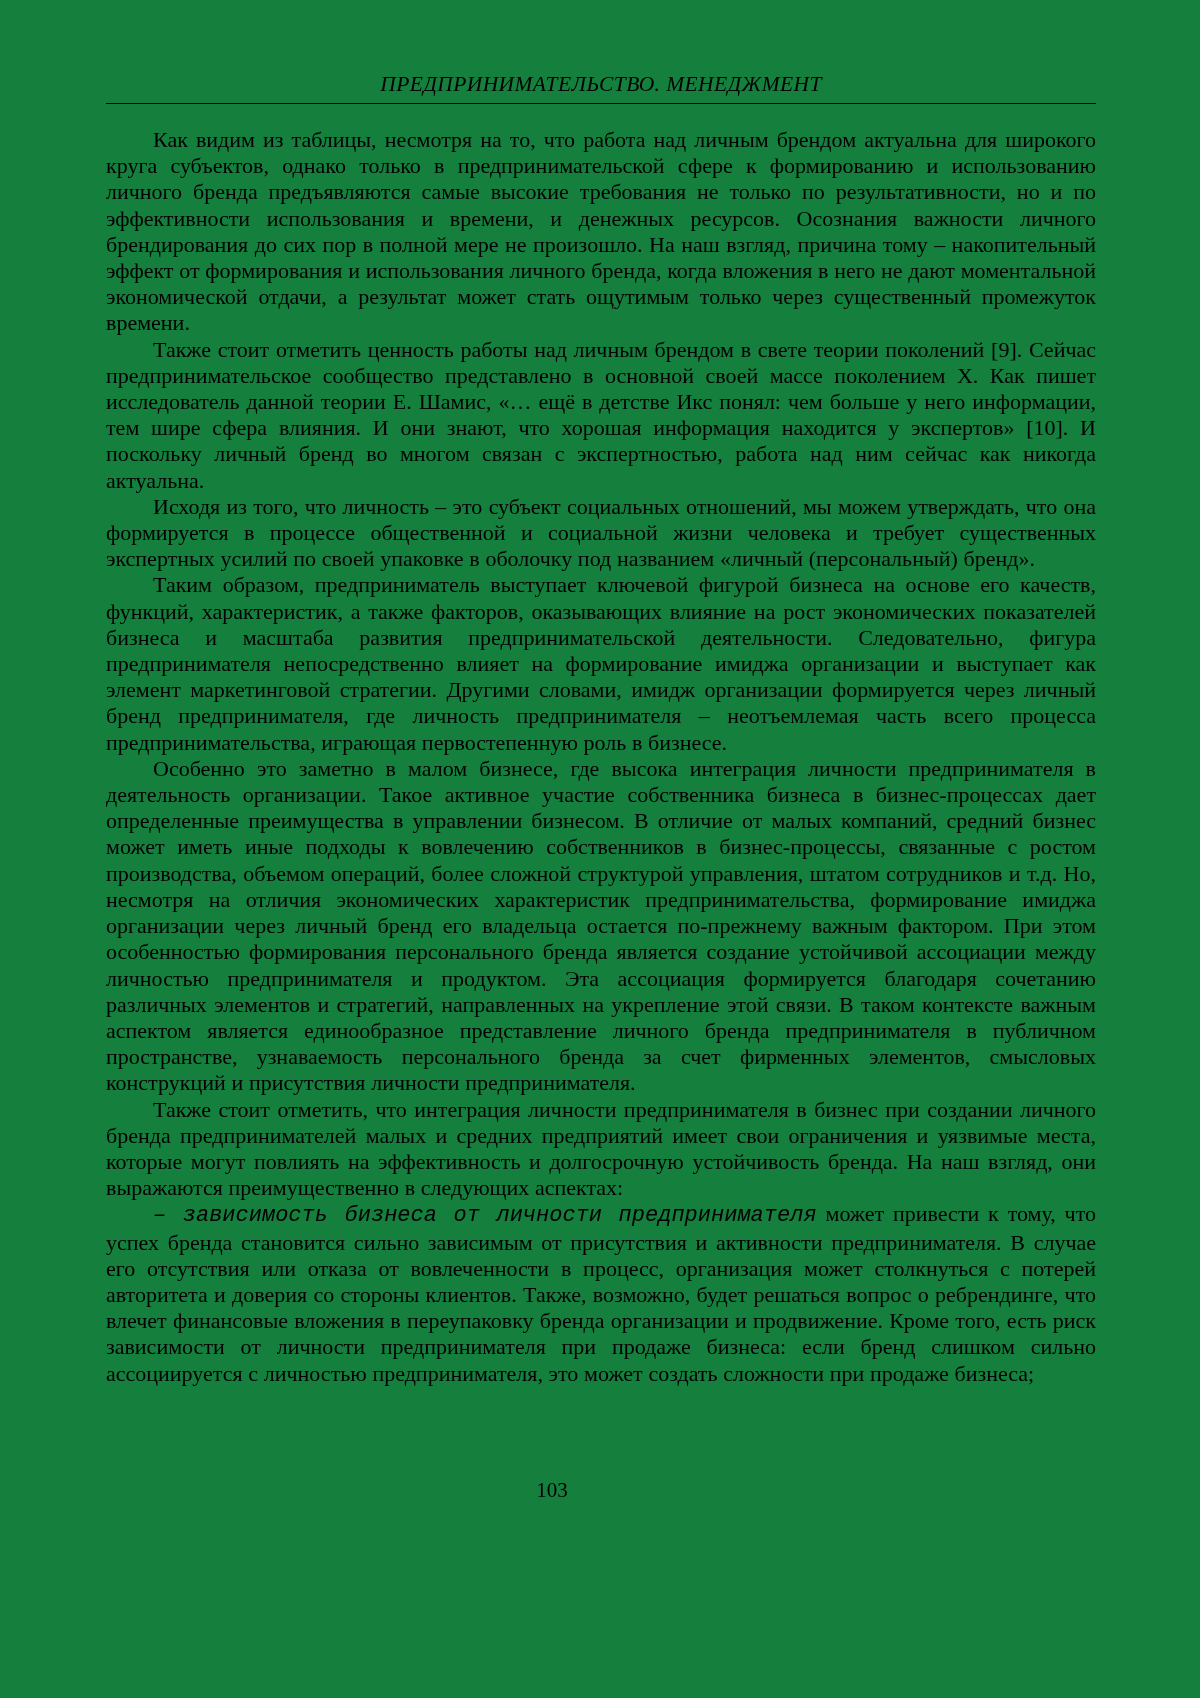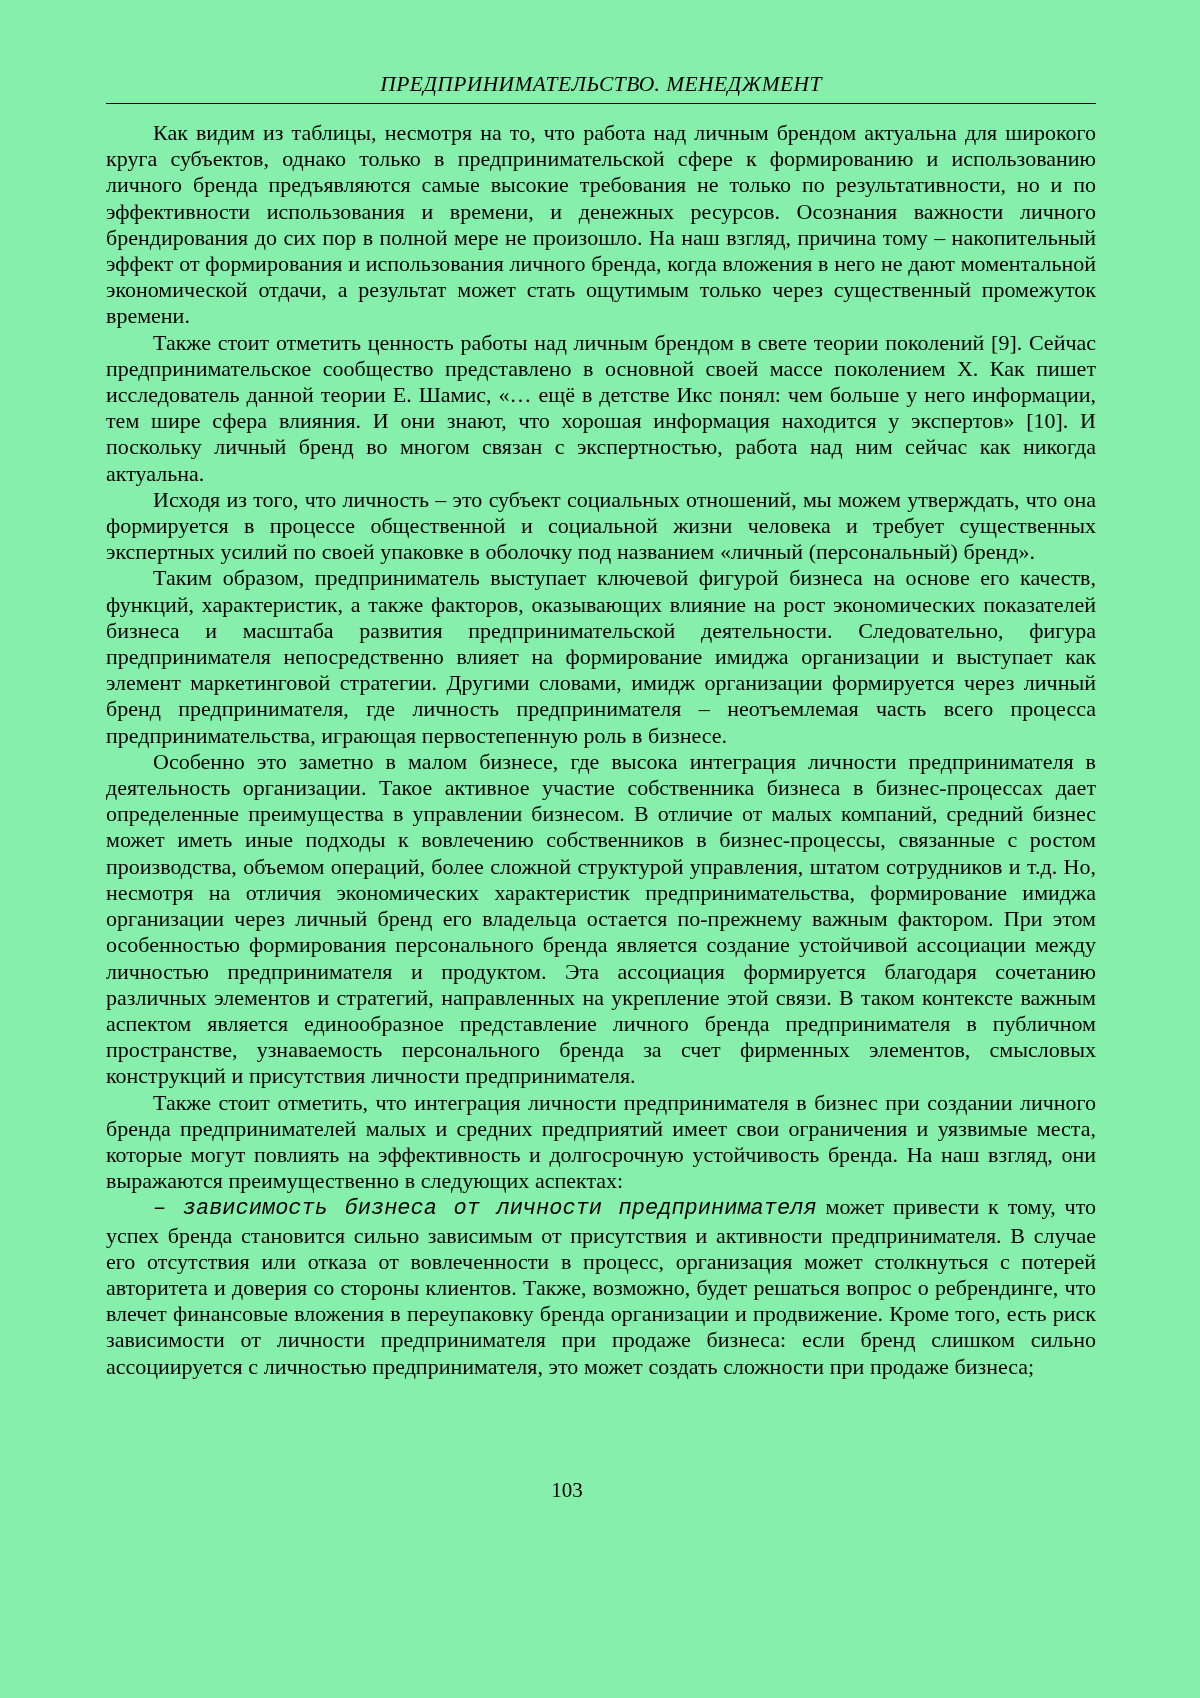--- a/index.html
+++ b/index.html
@@ -11,42 +11,42 @@
     width: 1200px;
     height: 1698px;
     font-family: "Liberation Serif", "DejaVu Serif", serif;
     color: #000000;
     -webkit-font-smoothing: antialiased;
   }
   .page {
     position: relative;
     width: 1200px;
     height: 1698px;
-    background: #86efac;
+    background: #15803d;
     box-sizing: border-box;
     padding: 72px 104px 0 106px;
     overflow: hidden;
   }
   .running-header {
     text-align: center;
   }
   .running-header .title {
     font-style: italic;
     font-size: 21.5px;
     line-height: 24px;
     letter-spacing: 0.4px;
     white-space: nowrap;
   }
   .header-rule {
     border: 0;
     border-top: 1.7px solid #000000;
     margin: 7px 0 0 0;
   }
   .article-body {
-    margin-top: 16px;
+    margin-top: 23px;
     font-size: 22px;
     line-height: 26.2px;
     text-align: justify;
     word-spacing: 0.2px;
   }
   .article-body p {
     margin: 0;
     text-indent: 47px;
   }
   .lead-italic {
@@ -54,21 +54,20 @@
     font-family: Liberation Mono, monospace;
   }
   .page-footer {
     position: absolute;
     top: 1478px;
     left: 0;
     width: 1104px;
     text-align: center;
     font-size: 21px;
     line-height: 24px;
-    padding-left: 15px;
   }
 </style>
 </head>
 <body>
 
 <div class="page">
 
   <div class="running-header">
     <div class="title">ПРЕДПРИНИМАТЕЛЬСТВО. МЕНЕДЖМЕНТ</div>
     <hr class="header-rule">

